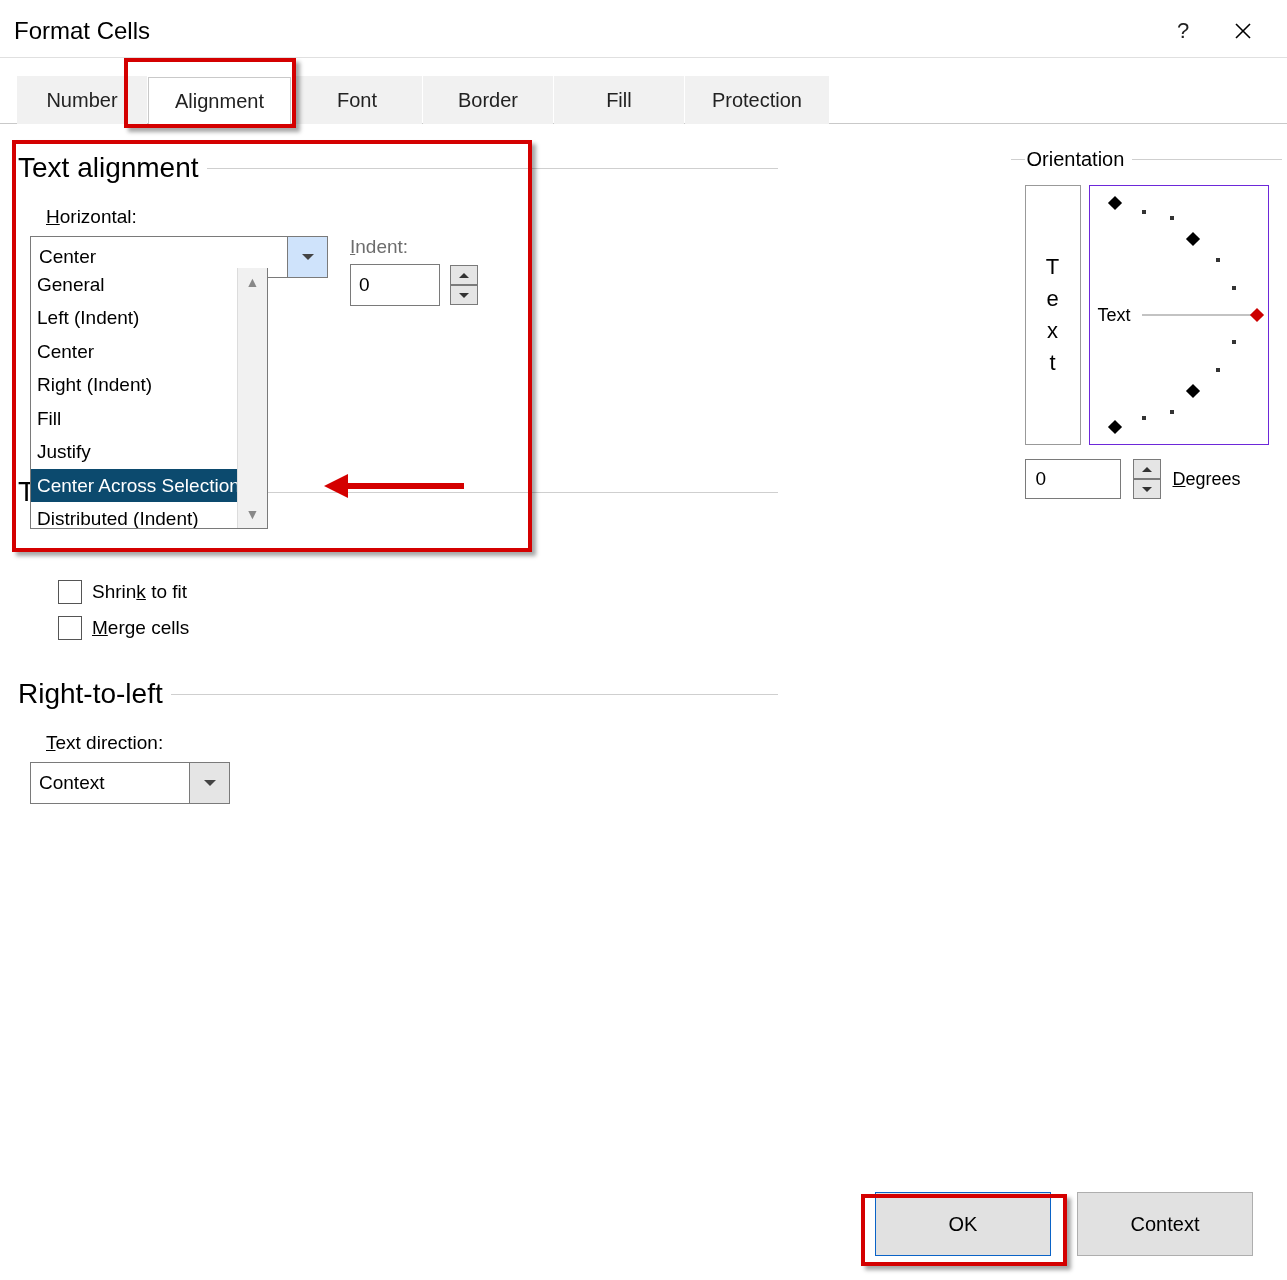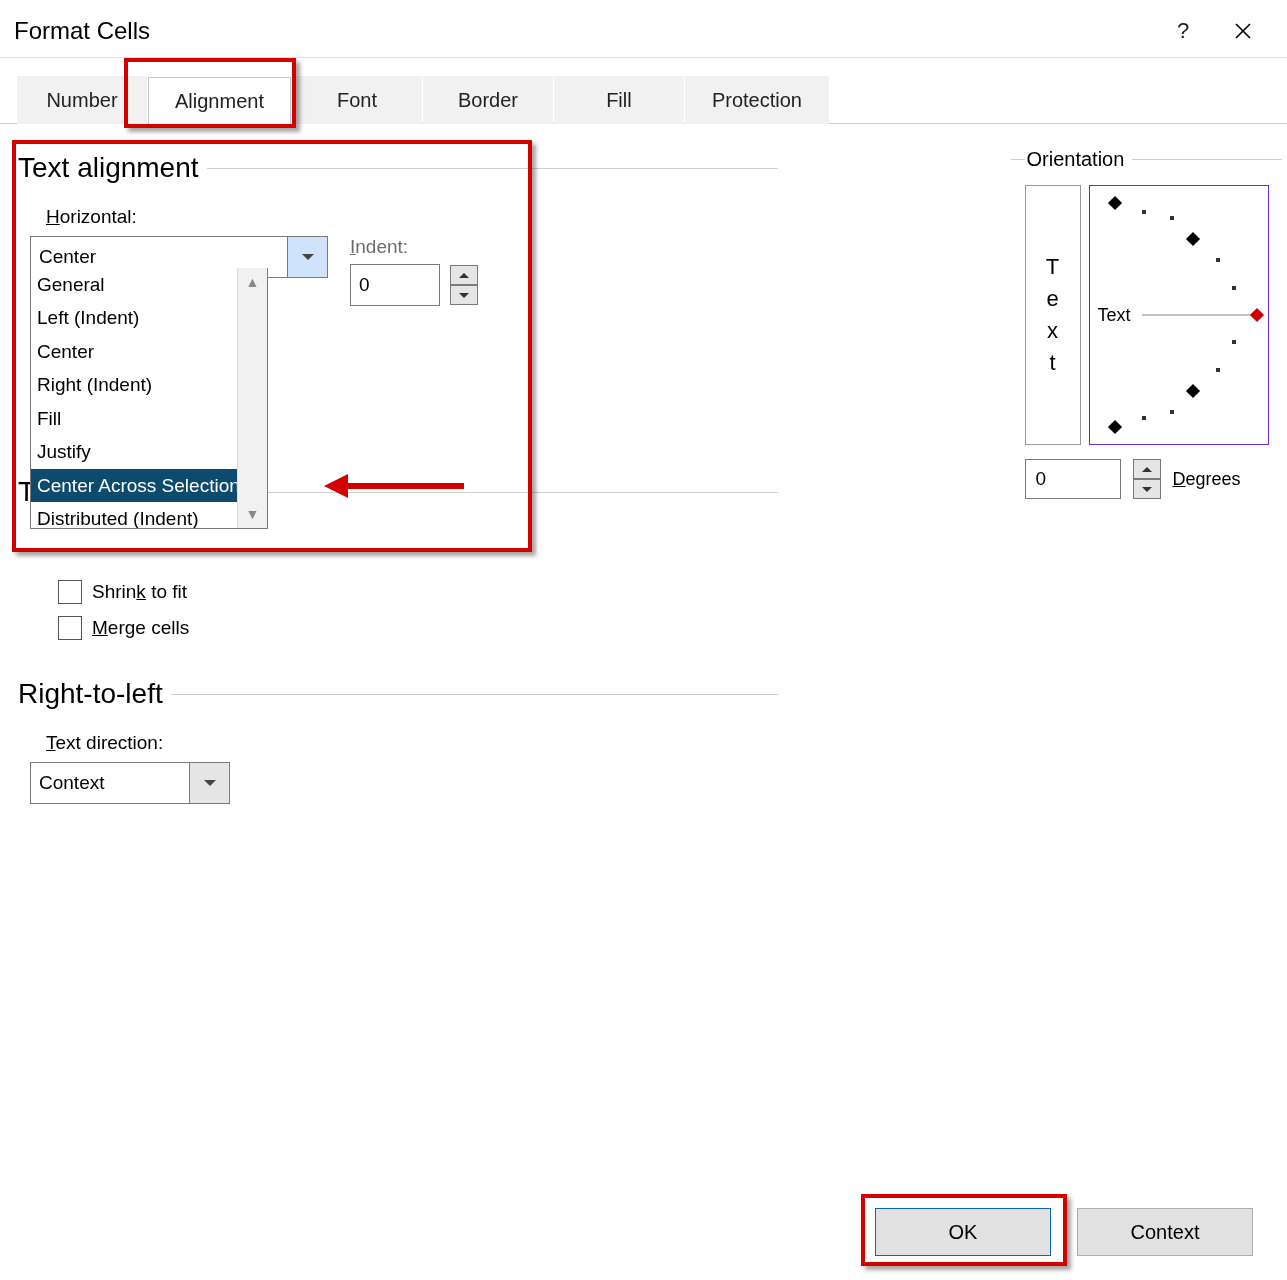--- a/index.html
+++ b/index.html
@@ -224,21 +224,21 @@
   .deg-row {
     display:flex;align-items:center;gap:12px; margin-top:14px;
   }
   .deg-input {
     border:1px solid #7a7a7a; width:96px; height:40px;
     display:flex;align-items:center;padding-left:10px;font-size:19px;
   }
   .ok-btn, .cancel-btn {
     position:absolute;
     bottom: 24px;
-    height: 48px;
+    height: 64px;
     width: 176px;
     font-size: 20px;
     display:flex;align-items:center;justify-content:center;
   }
   .ok-btn {
     right: 236px;
     background:#e1e1e1;
     border:1px solid #0a63c7;
   }
   .cancel-btn {

